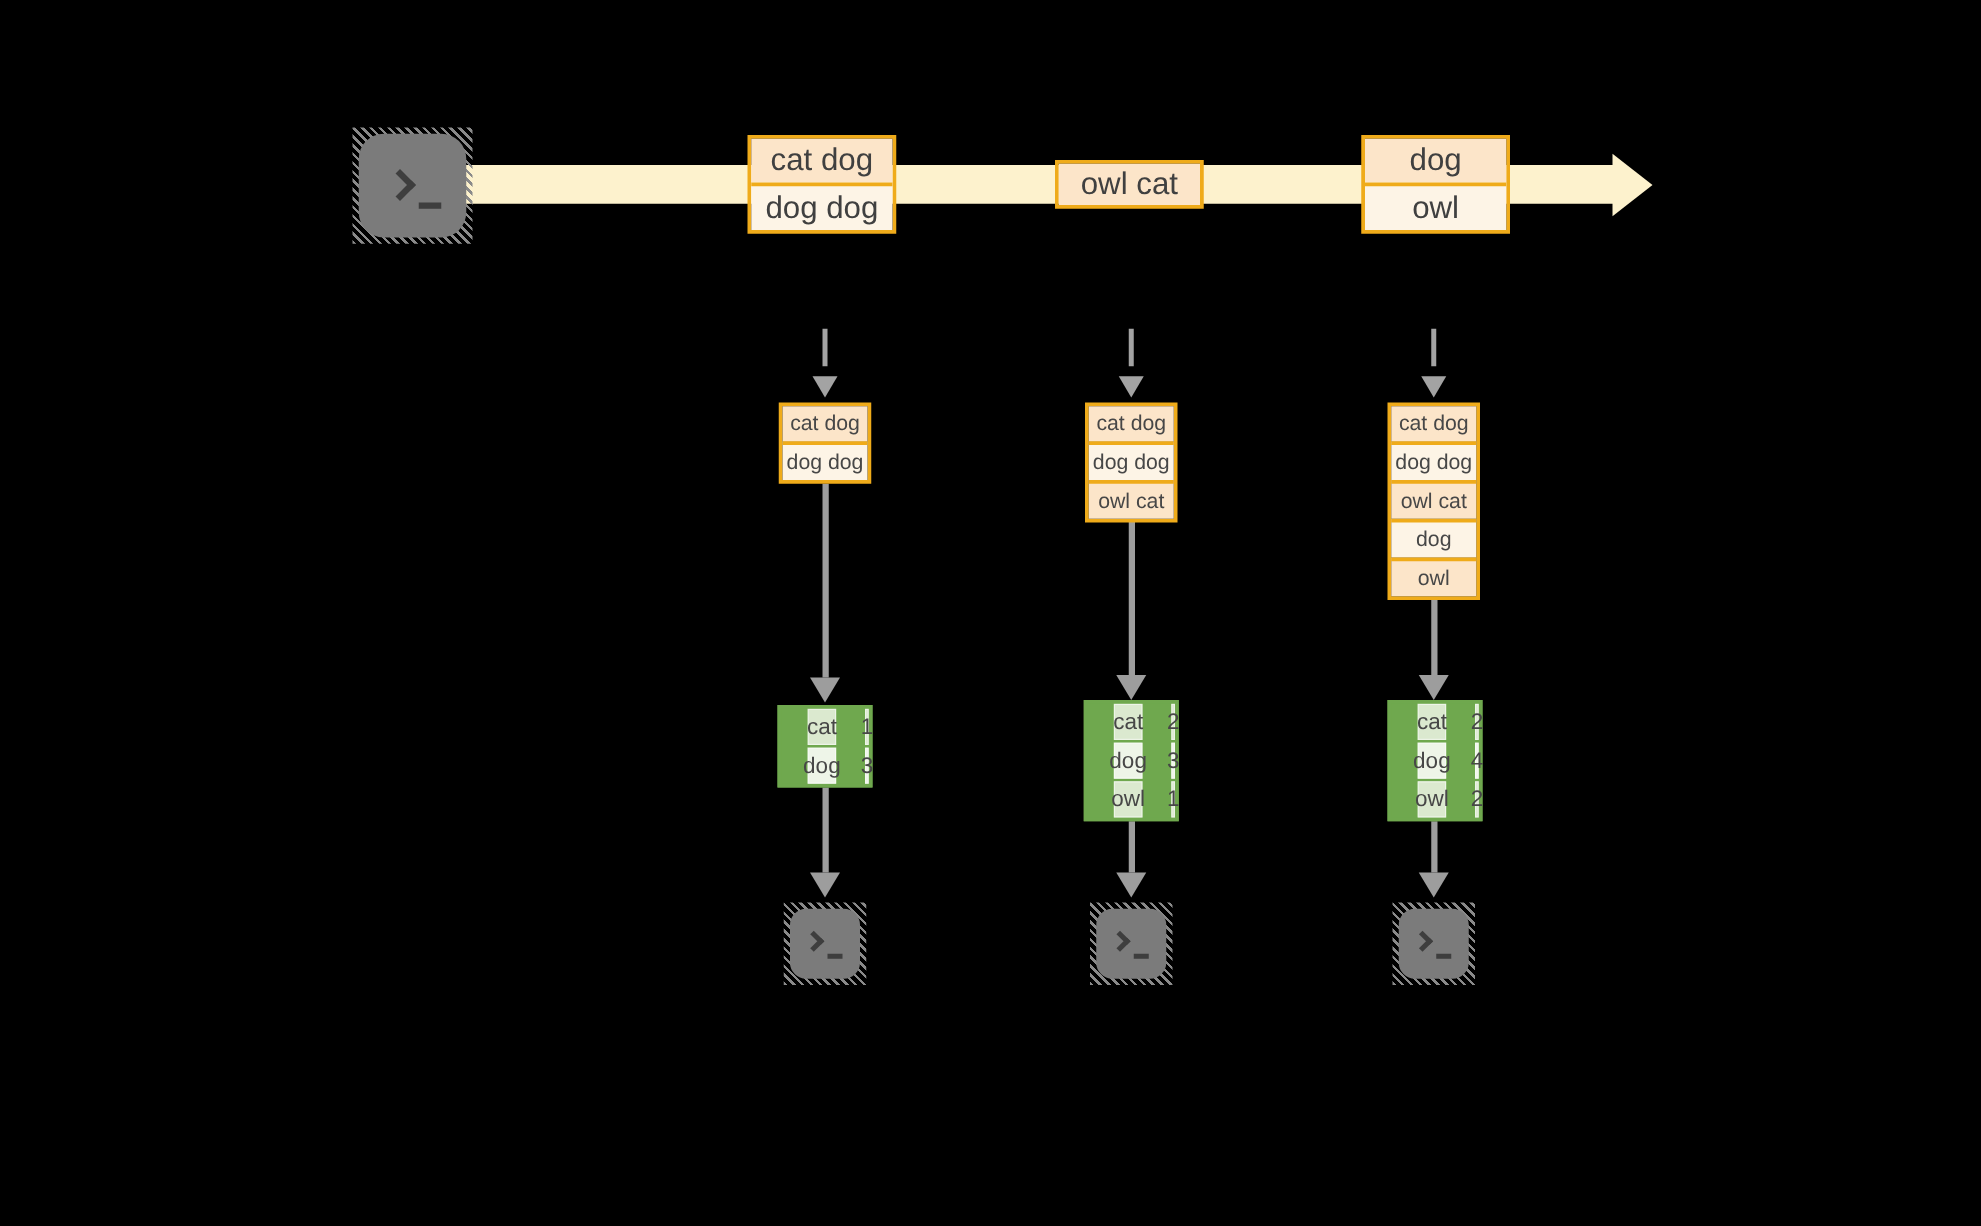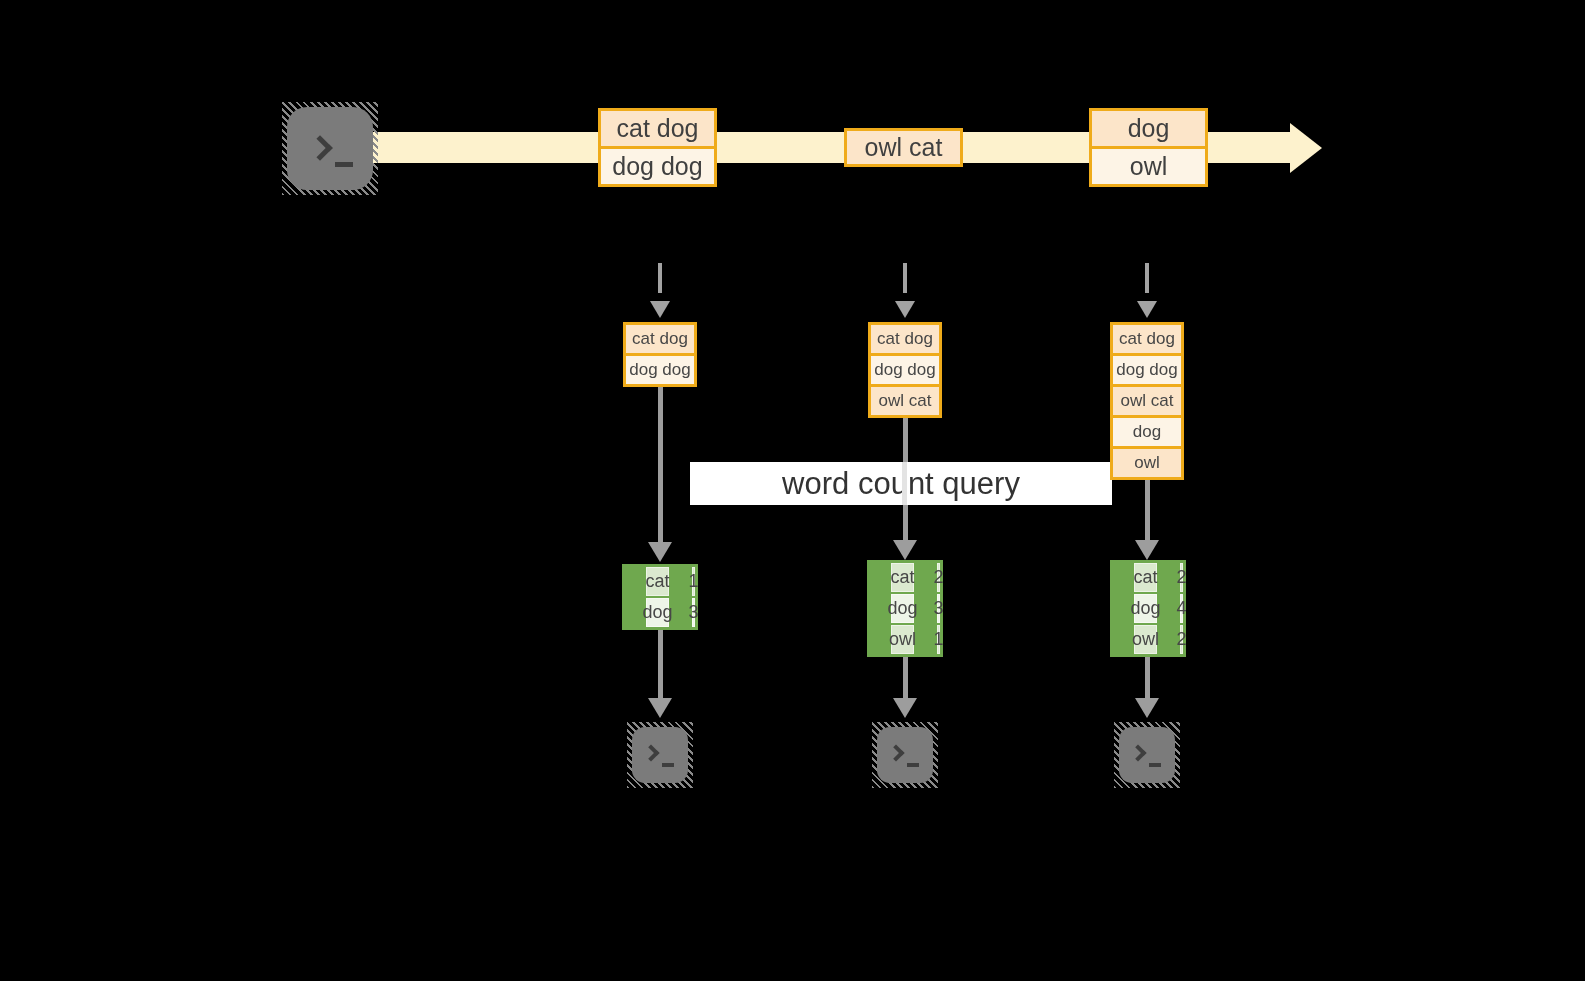--- a/index.html
+++ b/index.html
@@ -101,24 +101,20 @@
     <div class="cell">owl cat</div>
   </div>
   <div class="stack" style="left:1110px;">
     <div class="cell">cat dog</div>
     <div class="cell">dog dog</div>
     <div class="cell">owl cat</div>
     <div class="cell">dog</div>
     <div class="cell">owl</div>
   </div>
 
-  <div class="banner">
-    <span class="through"></span>
-    <span class="label">word count query</span>
-  </div>
 
   <div class="vline" style="left:658px;top:387px;height:155px;"></div>
   <div class="vhead" style="left:648px;top:542px;"></div>
   <div class="vline" style="left:903px;top:417px;height:123px;"></div>
   <div class="vhead" style="left:893px;top:540px;"></div>
   <div class="vline" style="left:1145px;top:480px;height:60px;"></div>
   <div class="vhead" style="left:1135px;top:540px;"></div>
 
   <div class="gtable" style="left:622px;top:564px;">
     <div class="gcell">cat</div>

